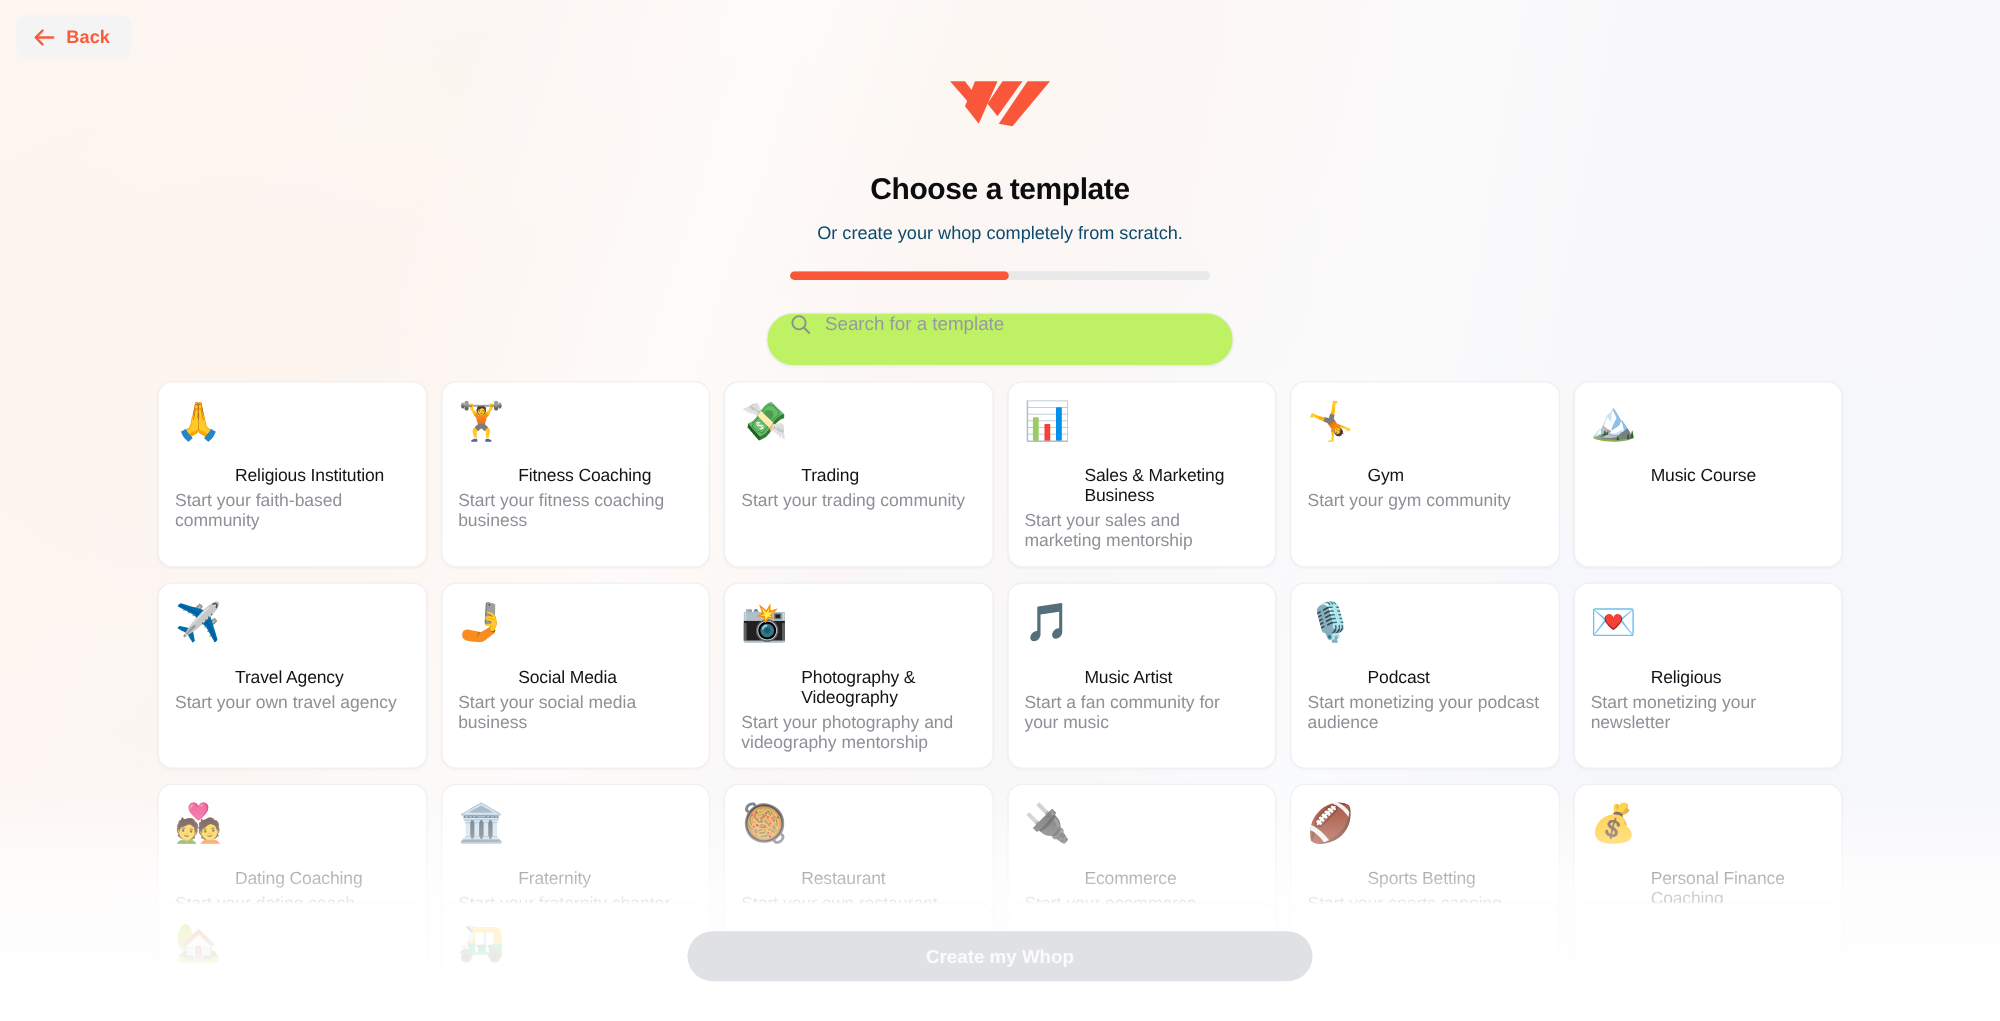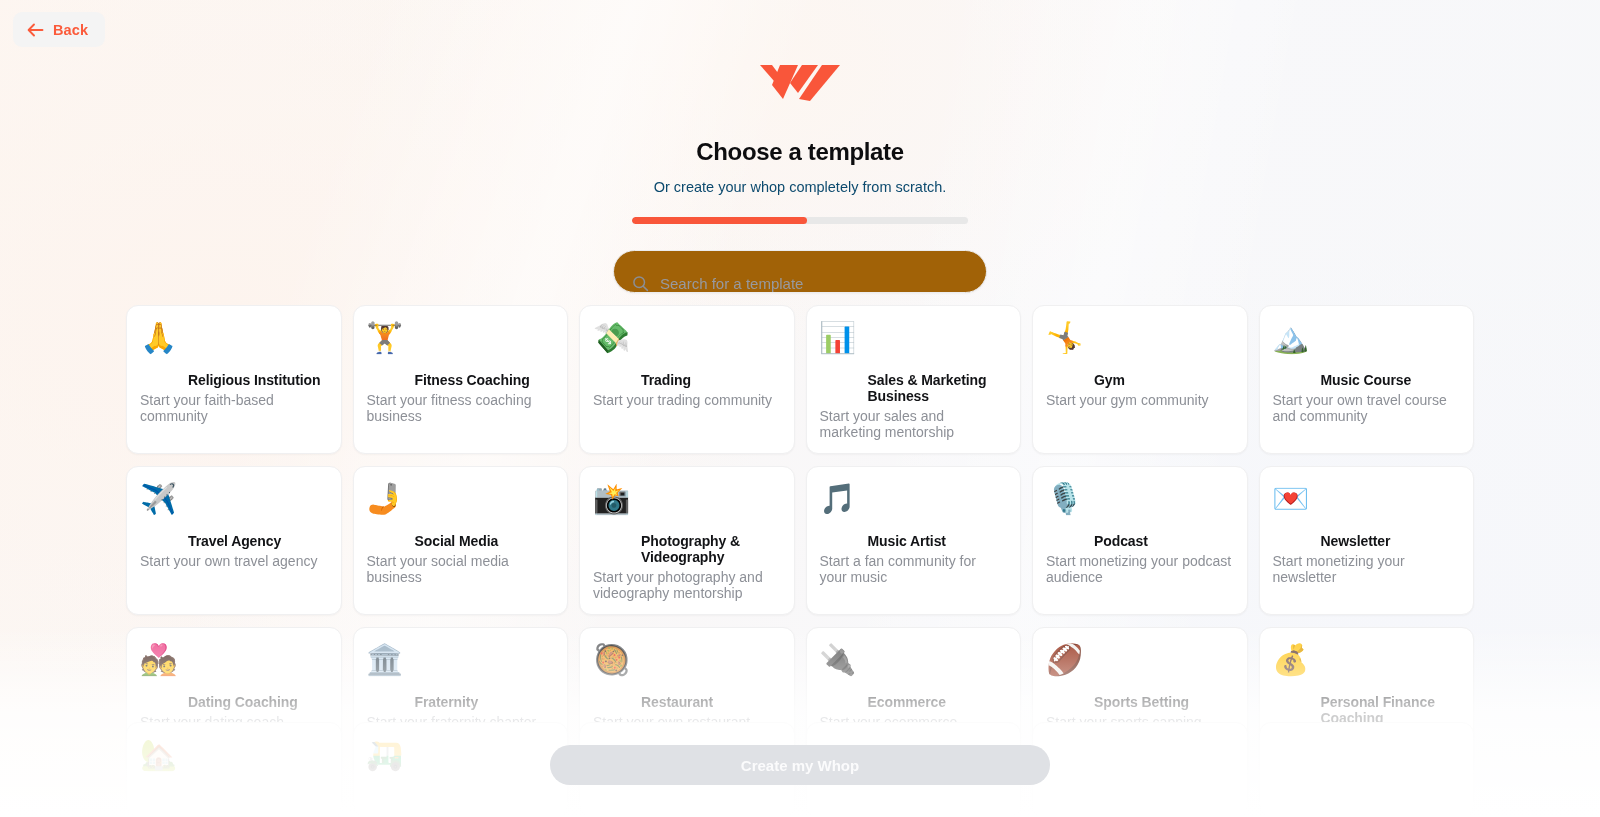--- a/index.html
+++ b/index.html
@@ -95,24 +95,24 @@
     height: 100%;
     background: #f9563a;
     border-radius: 99px;
   }
 
   
   .search-box {
     position: absolute; left: 50%; top: 250px;
     transform: translateX(-50%);
     width: 374px; height: 43px;
-    background: #a16207;
+    background: #bef264;
     border: 1px solid #ececed;
     border-radius: 99px;
-    display: flex; align-items: flex-end;
+    display: flex; align-items: flex-start;
     gap: 11px;
     padding: 0 18px;
     box-shadow: 0 1px 2px rgba(16,18,22,.04);
     cursor: text;
   }
   .search-icon { display: flex; flex: 0 0 auto; }
   .search-input {
     flex: 1 1 auto;
     border: 0; outline: 0;
     background: transparent;
@@ -147,21 +147,21 @@
   }
   .card-emoji {
     font-size: 30px;
     line-height: 36px;
     height: 38px;
     margin-bottom: 14px;
     font-family: "DejaVu Sans", sans-serif;
   }
   .card-title {
     font-size: 14px;
-    font-weight: 700;
+    font-weight: 400;
     color: #121316;
     letter-spacing: -.1px;
     margin-bottom: 4px;
     padding-left: 48px;
   }
   .card-desc {
     font-size: 14px;
     line-height: 1.15;
     color: #8d9097;
   }
@@ -264,21 +264,20 @@
         <div class="card-desc">Start your sales and marketing mentorship</div>
       </div>
       <div class="card">
         <div class="card-emoji">🤸</div>
         <div class="card-title">Gym</div>
         <div class="card-desc">Start your gym community</div>
       </div>
       <div class="card">
         <div class="card-emoji">🏔️</div>
         <div class="card-title">Music Course</div>
-        <div class="card-desc">Start your own travel course and community</div>
       </div>
       <div class="card">
         <div class="card-emoji">✈️</div>
         <div class="card-title">Travel Agency</div>
         <div class="card-desc">Start your own travel agency</div>
       </div>
       <div class="card">
         <div class="card-emoji">🤳</div>
         <div class="card-title">Social Media</div>
         <div class="card-desc">Start your social media business</div>
@@ -293,21 +292,21 @@
         <div class="card-title">Music Artist</div>
         <div class="card-desc">Start a fan community for your music</div>
       </div>
       <div class="card">
         <div class="card-emoji">🎙️</div>
         <div class="card-title">Podcast</div>
         <div class="card-desc">Start monetizing your podcast audience</div>
       </div>
       <div class="card">
         <div class="card-emoji">💌</div>
-        <div class="card-title">Newsletter</div>
+        <div class="card-title">Religious</div>
         <div class="card-desc">Start monetizing your newsletter</div>
       </div>
       <div class="card">
         <div class="card-emoji">💑</div>
         <div class="card-title">Dating Coaching</div>
         <div class="card-desc">Start your dating coach business</div>
       </div>
       <div class="card">
         <div class="card-emoji">🏛️</div>
         <div class="card-title">Fraternity</div>

